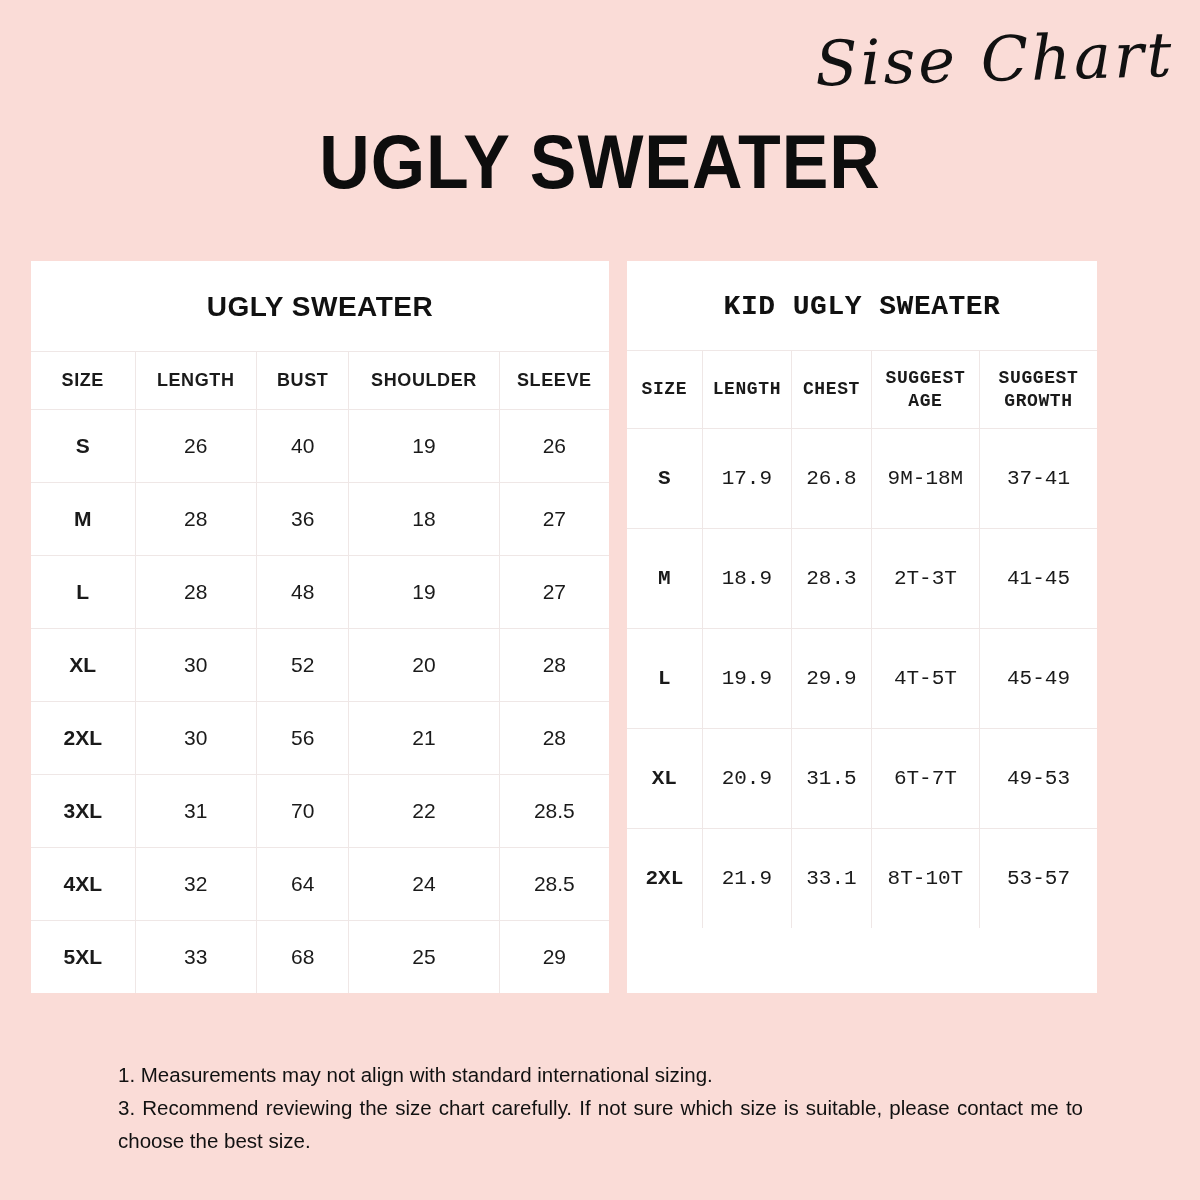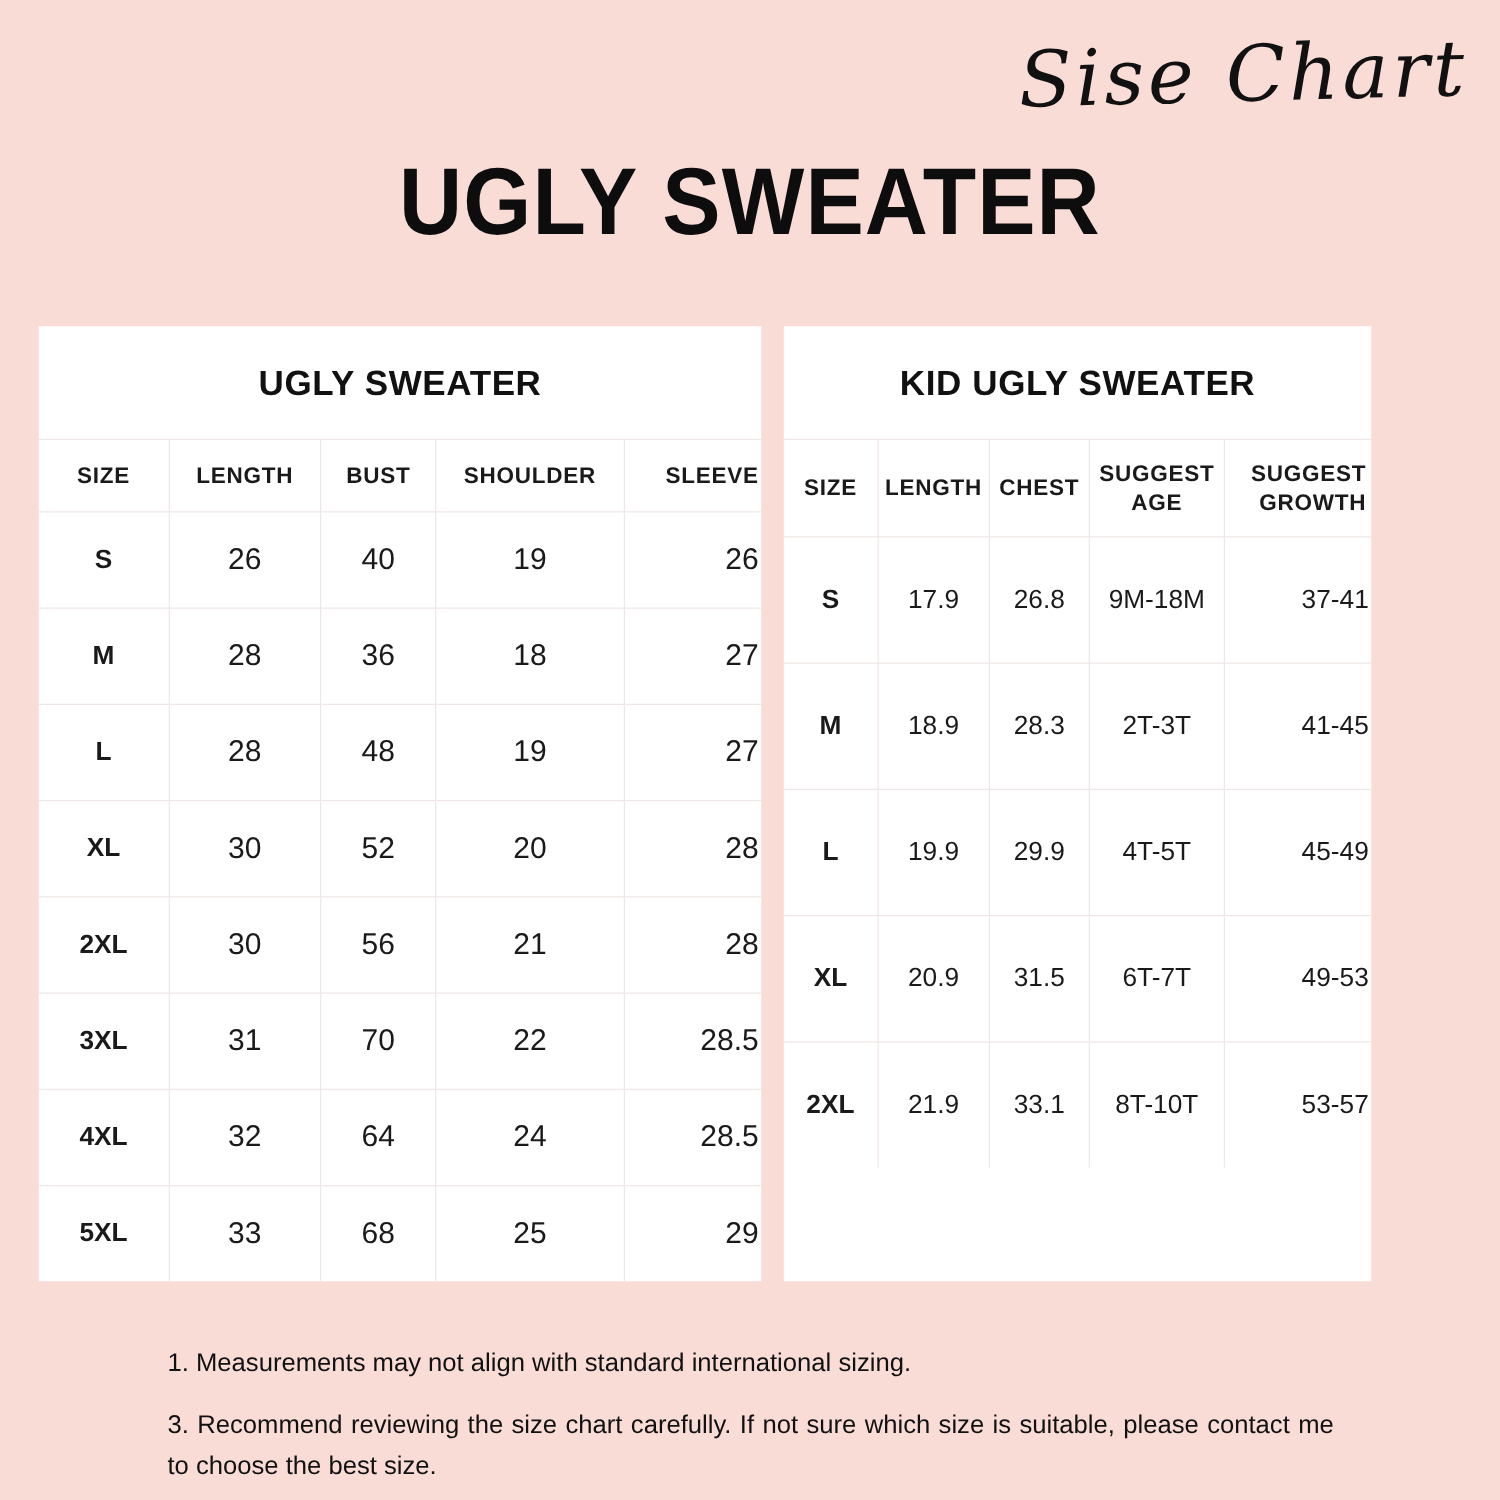--- a/index.html
+++ b/index.html
@@ -58,21 +58,21 @@
     left: 31px;
     width: 1138px;
     display: flex;
     gap: 18px;
   }
   .card {
     background: #ffffff;
     box-sizing: border-box;
   }
   .card.left { width: 578px; }
-  .card.right { width: 470px; }
+  .card.right { width: 470px; font-family: Liberation Mono, monospace; }
 
   .card-title {
     text-align: center;
     font-weight: bold;
     font-size: 28px;
     letter-spacing: 0.5px;
     color: #111;
     padding: 30px 0 28px 0;
   }
 
@@ -80,33 +80,33 @@
     width: 100%;
     border-collapse: collapse;
     table-layout: fixed;
   }
   th, td {
     text-align: center;
     color: #1a1a1a;
     border-bottom: 1px solid #efe7e6;
     border-right: 1px solid #efe7e6;
   }
-  th:last-child, td:last-child { border-right: none; text-align: right; }
+  th:last-child, td:last-child { border-right: none; }
   tr:last-child td { border-bottom: none; }
 
   
   .left table thead th {
     font-size: 18px;
     font-weight: bold;
     letter-spacing: 0.6px;
     padding: 18px 2px 18px 2px;
     border-top: 1px solid #efe7e6;
   }
   .left table tbody td {
-    font-size: 24px;
+    font-size: 21px;
     padding: 24px 2px;
   }
   .left table tbody td.size-cell {
     font-weight: bold;
     font-size: 21px;
   }
   .left col.c1 { width: 18%; }
   .left col.c2 { width: 21%; }
   .left col.c3 { width: 16%; }
   .left col.c4 { width: 26%; }
@@ -139,21 +139,21 @@
   .notes {
     position: absolute;
     left: 118px;
     top: 1058px;
     width: 965px;
     font-size: 20.5px;
     line-height: 1.62;
     color: #111;
   }
   .notes .note {
-    margin: 16px;
+    margin: 0;
   }
   .notes .note.justify {
     text-align: justify;
   }
 </style>
 </head>
 <body>
 
 <div class="page">
 

